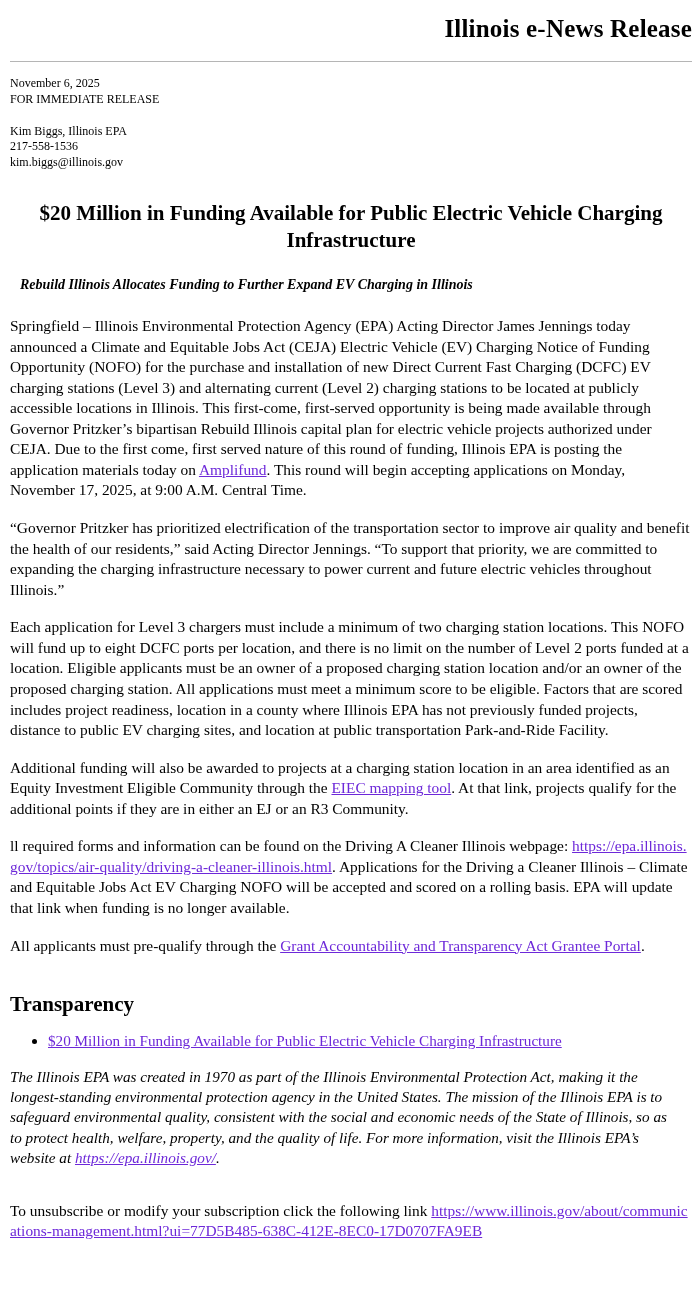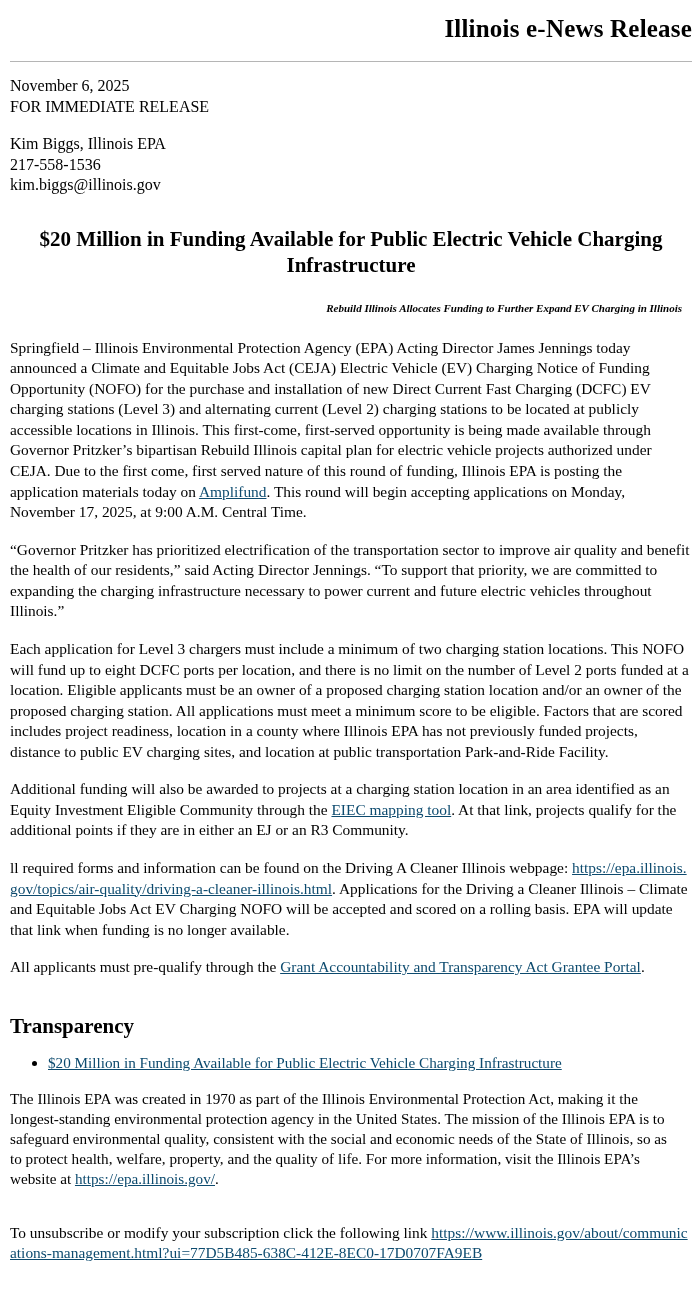--- a/index.html
+++ b/index.html
@@ -27,37 +27,37 @@
     padding: 0;
     line-height: 1.25;
   }
   hr.rule {
     border: none;
     border-top: 1px solid #b5b5b5;
     margin: 17px 0 0 0;
     height: 0;
   }
   .meta {
-    font-size: 16px;
+    font-size: 12px;
     line-height: 1.28;
     margin: 14px 0 12px 0;
   }
   .meta .blockgap {
     height: 17px;
   }
   .headline {
     text-align: center;
     font-size: 21px;
     font-weight: bold;
     line-height: 1.28;
     margin: 30px 18px 0 18px;
   }
   .subhead {
-    text-align: right;
-    font-size: 11px;
+    text-align: left;
+    font-size: 14px;
     font-weight: bold;
     font-style: italic;
     line-height: 1.3;
     margin: 22px 10px 0 10px;
   }
   p.body {
     font-size: 15.4px;
     line-height: 1.335;
     margin: 17px 0 0 0;
     text-align: left;
@@ -65,40 +65,41 @@
   p.body.first {
     margin-top: 22px;
   }
   .lead {
     font-weight: normal;
   }
   .named {
     font-weight: normal;
   }
   a.link {
-    color: #0c4a6e;
+    color: #6d28d9;
     text-decoration: underline;
   }
   h2.attachments {
     font-size: 21px;
     font-weight: bold;
     margin: 36px 0 0 0;
     line-height: 1.2;
   }
   ul.attach-list {
     margin: 14px 0 0 0;
     padding-left: 38px;
     list-style: disc;
   }
   ul.attach-list li {
     font-size: 15.2px;
     line-height: 1.35;
   }
   p.italic-footer {
     font-size: 15.2px;
+    font-style: italic;
     line-height: 1.33;
     margin: 15px 14px 0 0;
   }
   p.unsub {
     font-size: 15.4px;
     line-height: 1.33;
     margin: 33px 0 0 0;
   }
   .nowrap-url {
     word-break: break-all;

